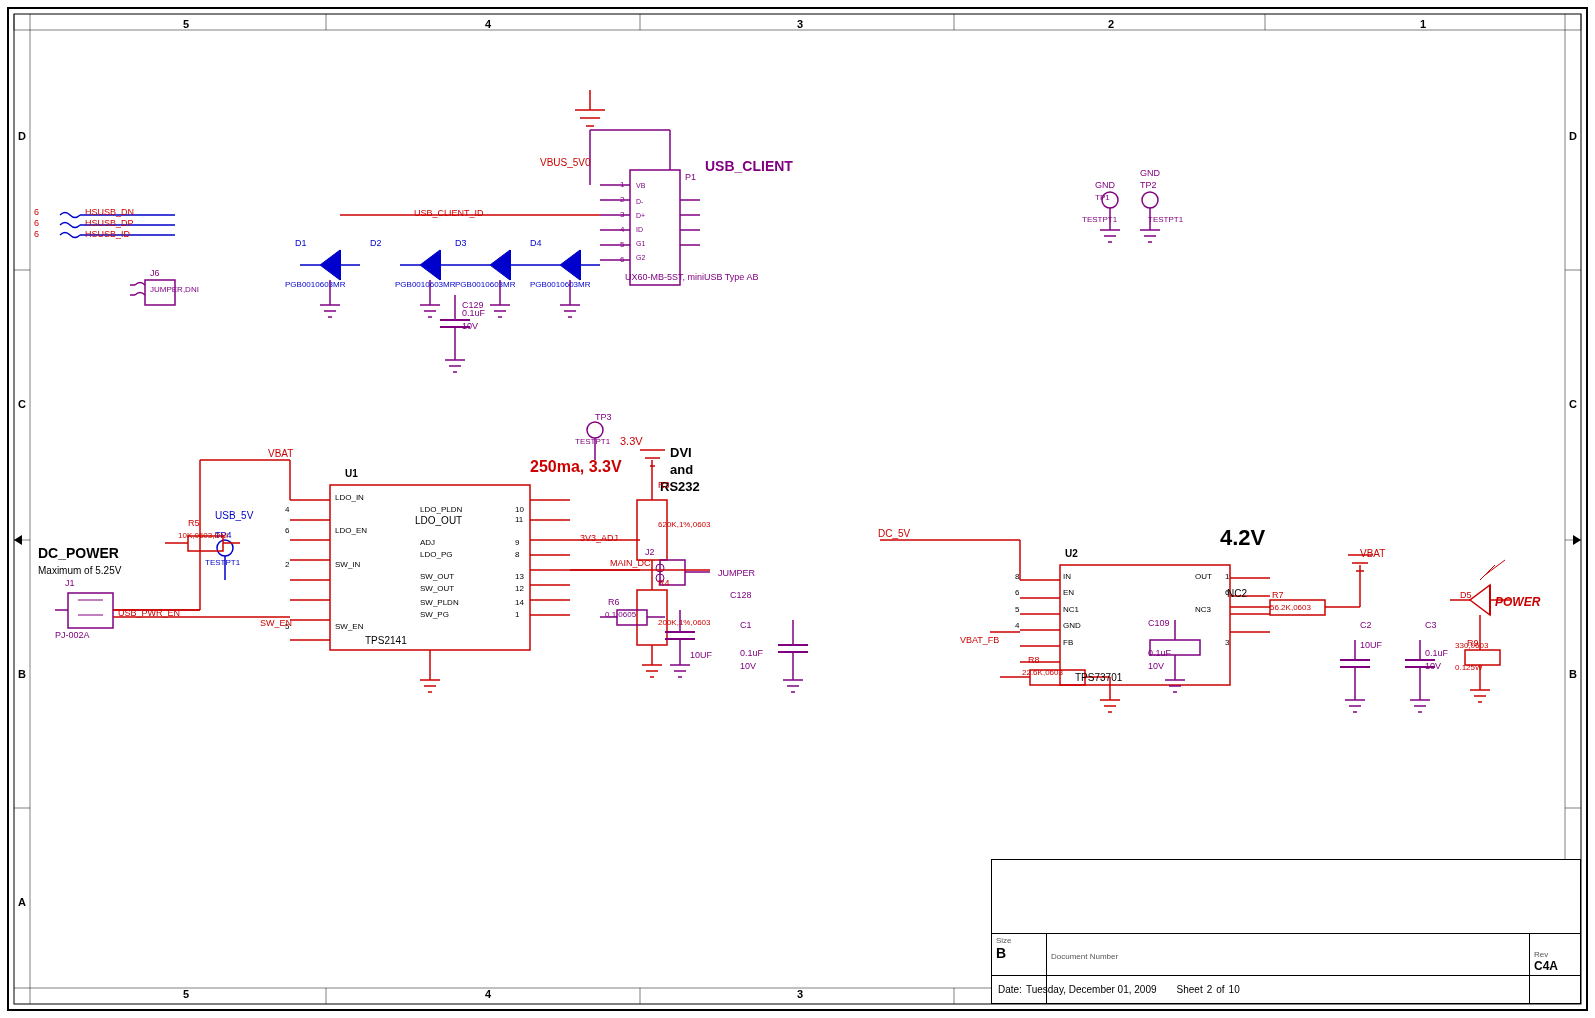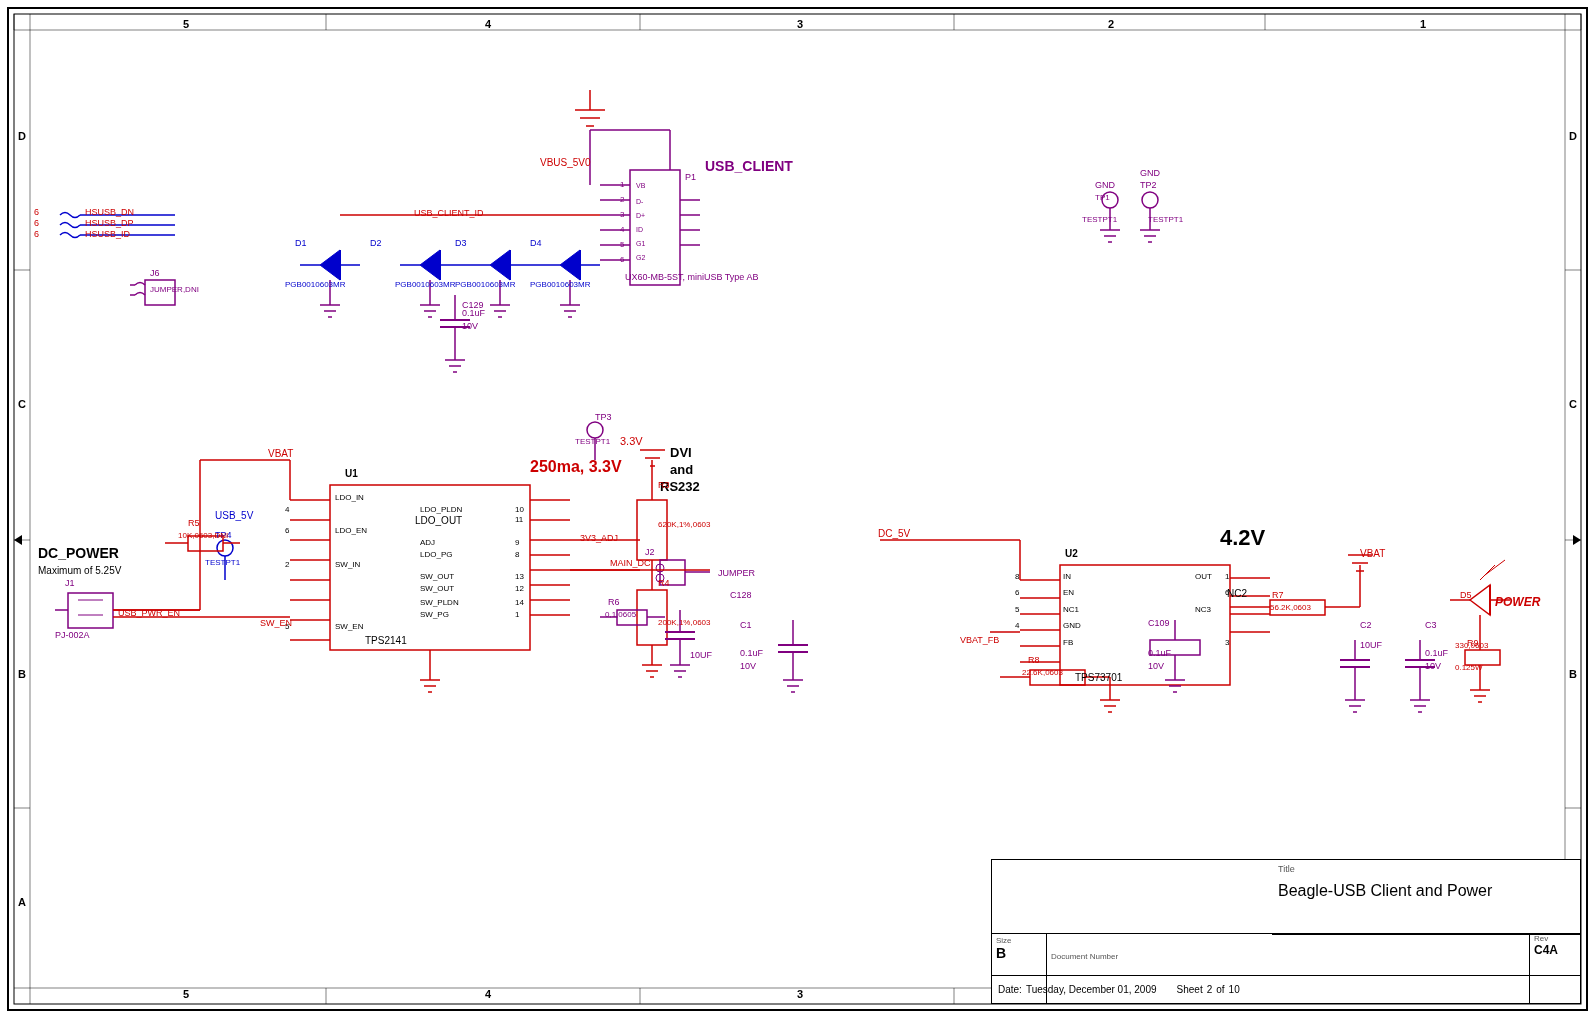--- a/index.html
+++ b/index.html
@@ -107,21 +107,21 @@
     .tb-docnum {
       flex: 1;
       border-right: 1px solid #000;
       border-top: 1px solid #000;
       padding: 18px 4px;
     }
 
     .tb-rev {
       width: 50px;
       border-top: 1px solid #000;
-      padding: 0 4px;
+      padding: 16px 4px;
     }
 
     
     .sch-text {
       position: absolute;
       font-family: Arial, sans-serif;
       color: #000;
       white-space: nowrap;
     }
 
@@ -662,24 +662,20 @@
   <div class="sch-text" style="top:182px; left:636px; font-size:7px; color:#800080;">VB</div>
   <div class="sch-text" style="top:198px; left:636px; font-size:7px; color:#800080;">D-</div>
   <div class="sch-text" style="top:212px; left:636px; font-size:7px; color:#800080;">D+</div>
   <div class="sch-text" style="top:226px; left:636px; font-size:7px; color:#800080;">ID</div>
   <div class="sch-text" style="top:240px; left:636px; font-size:7px; color:#800080;">G1</div>
   <div class="sch-text" style="top:254px; left:636px; font-size:7px; color:#800080;">G2</div>
 
   <div class="title-block">
 
 
-    <div class="title-info-area">
-      <div class="title-label">Title</div>
-      <div class="title-value" style="font-size:16px; margin-top:8px;">Beagle-USB Client and Power</div>
-    </div>
 
     <div class="title-bottom">
       <div class="tb-size">
         <div style="font-size:8px; color:#555;">Size</div>
         <div style="font-size:14px; font-weight:bold;">B</div>
       </div>
       <div class="tb-docnum">
         <div style="font-size:8px; color:#555;">Document Number</div>
 
         <div style="position:absolute; bottom:0; left:0; right:0; height:28px; border-top:1px solid #000; display:flex; align-items:center; padding:0 6px; font-size:10px;">

